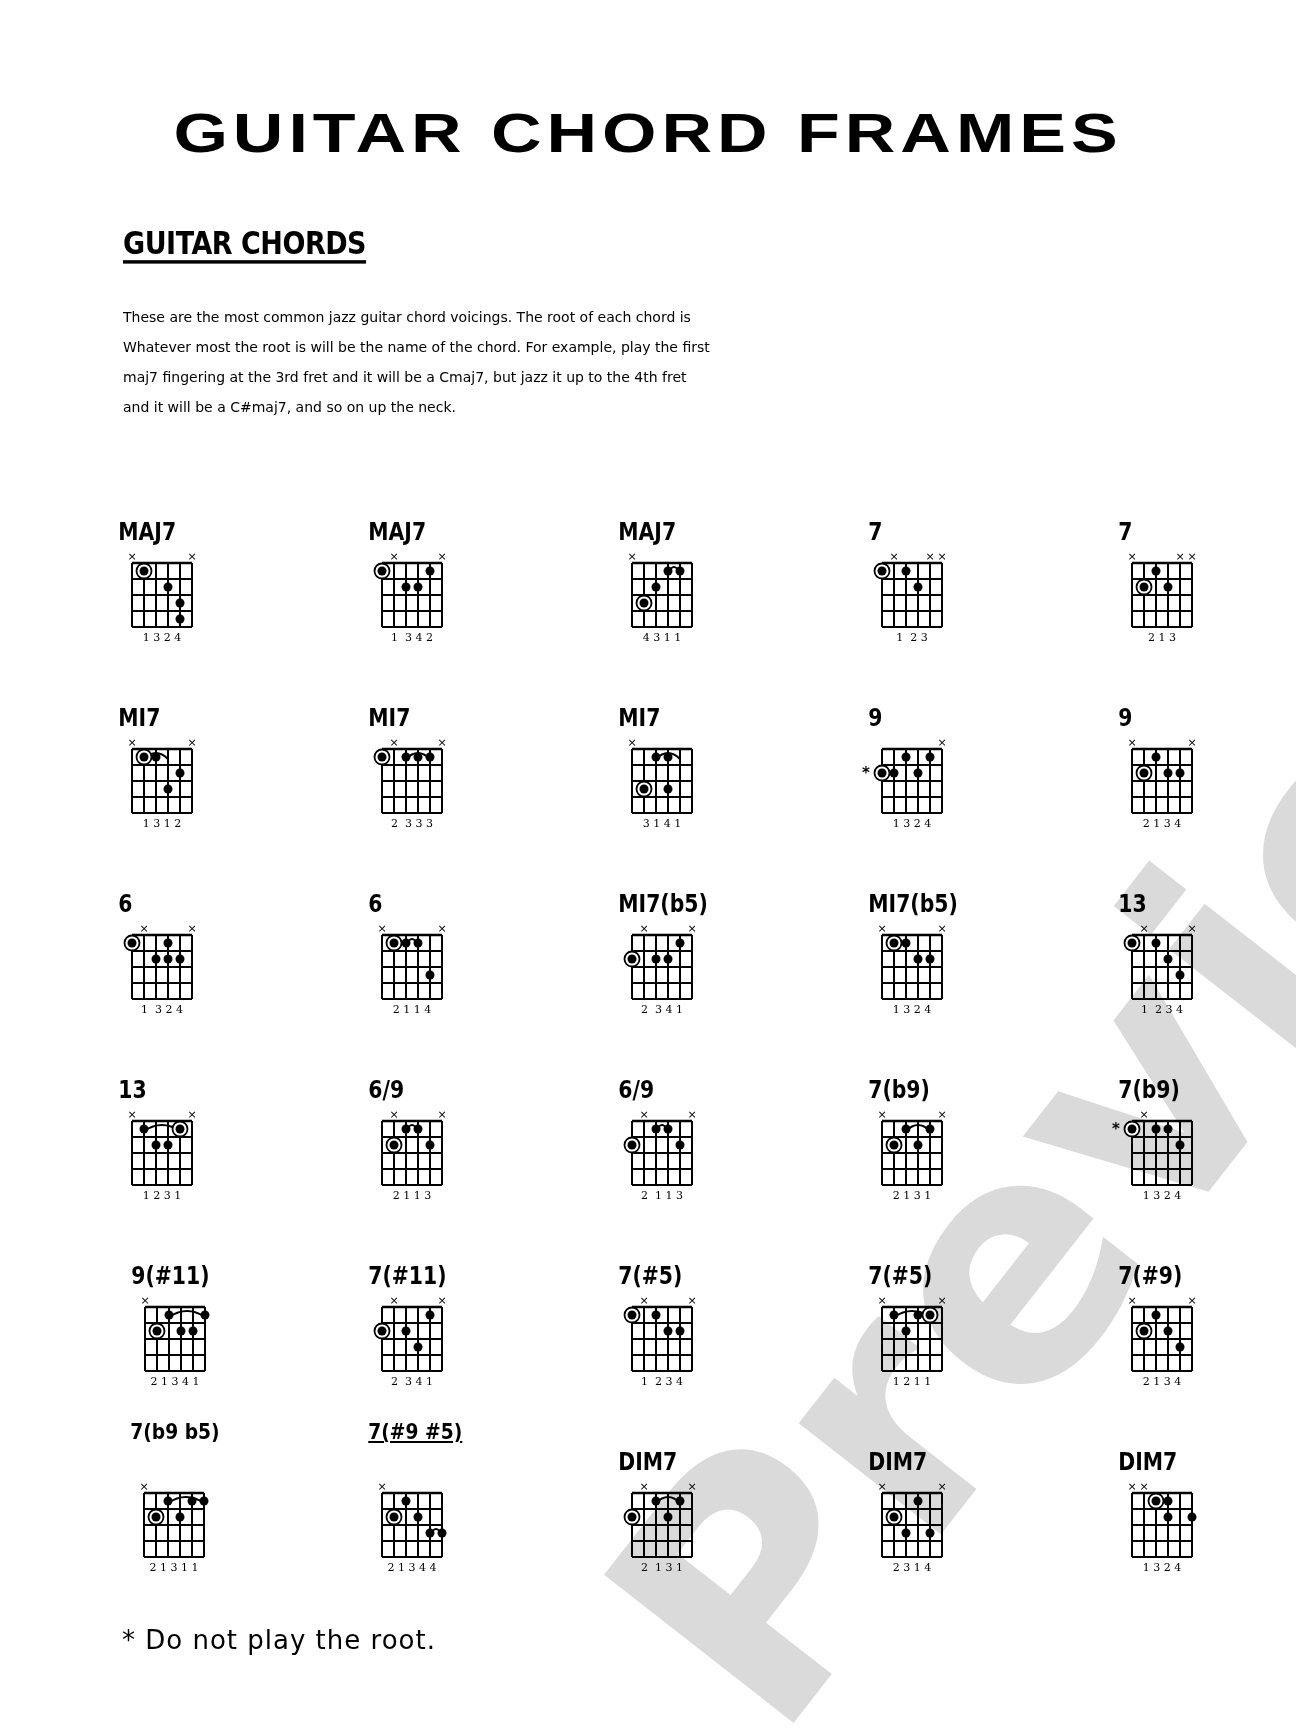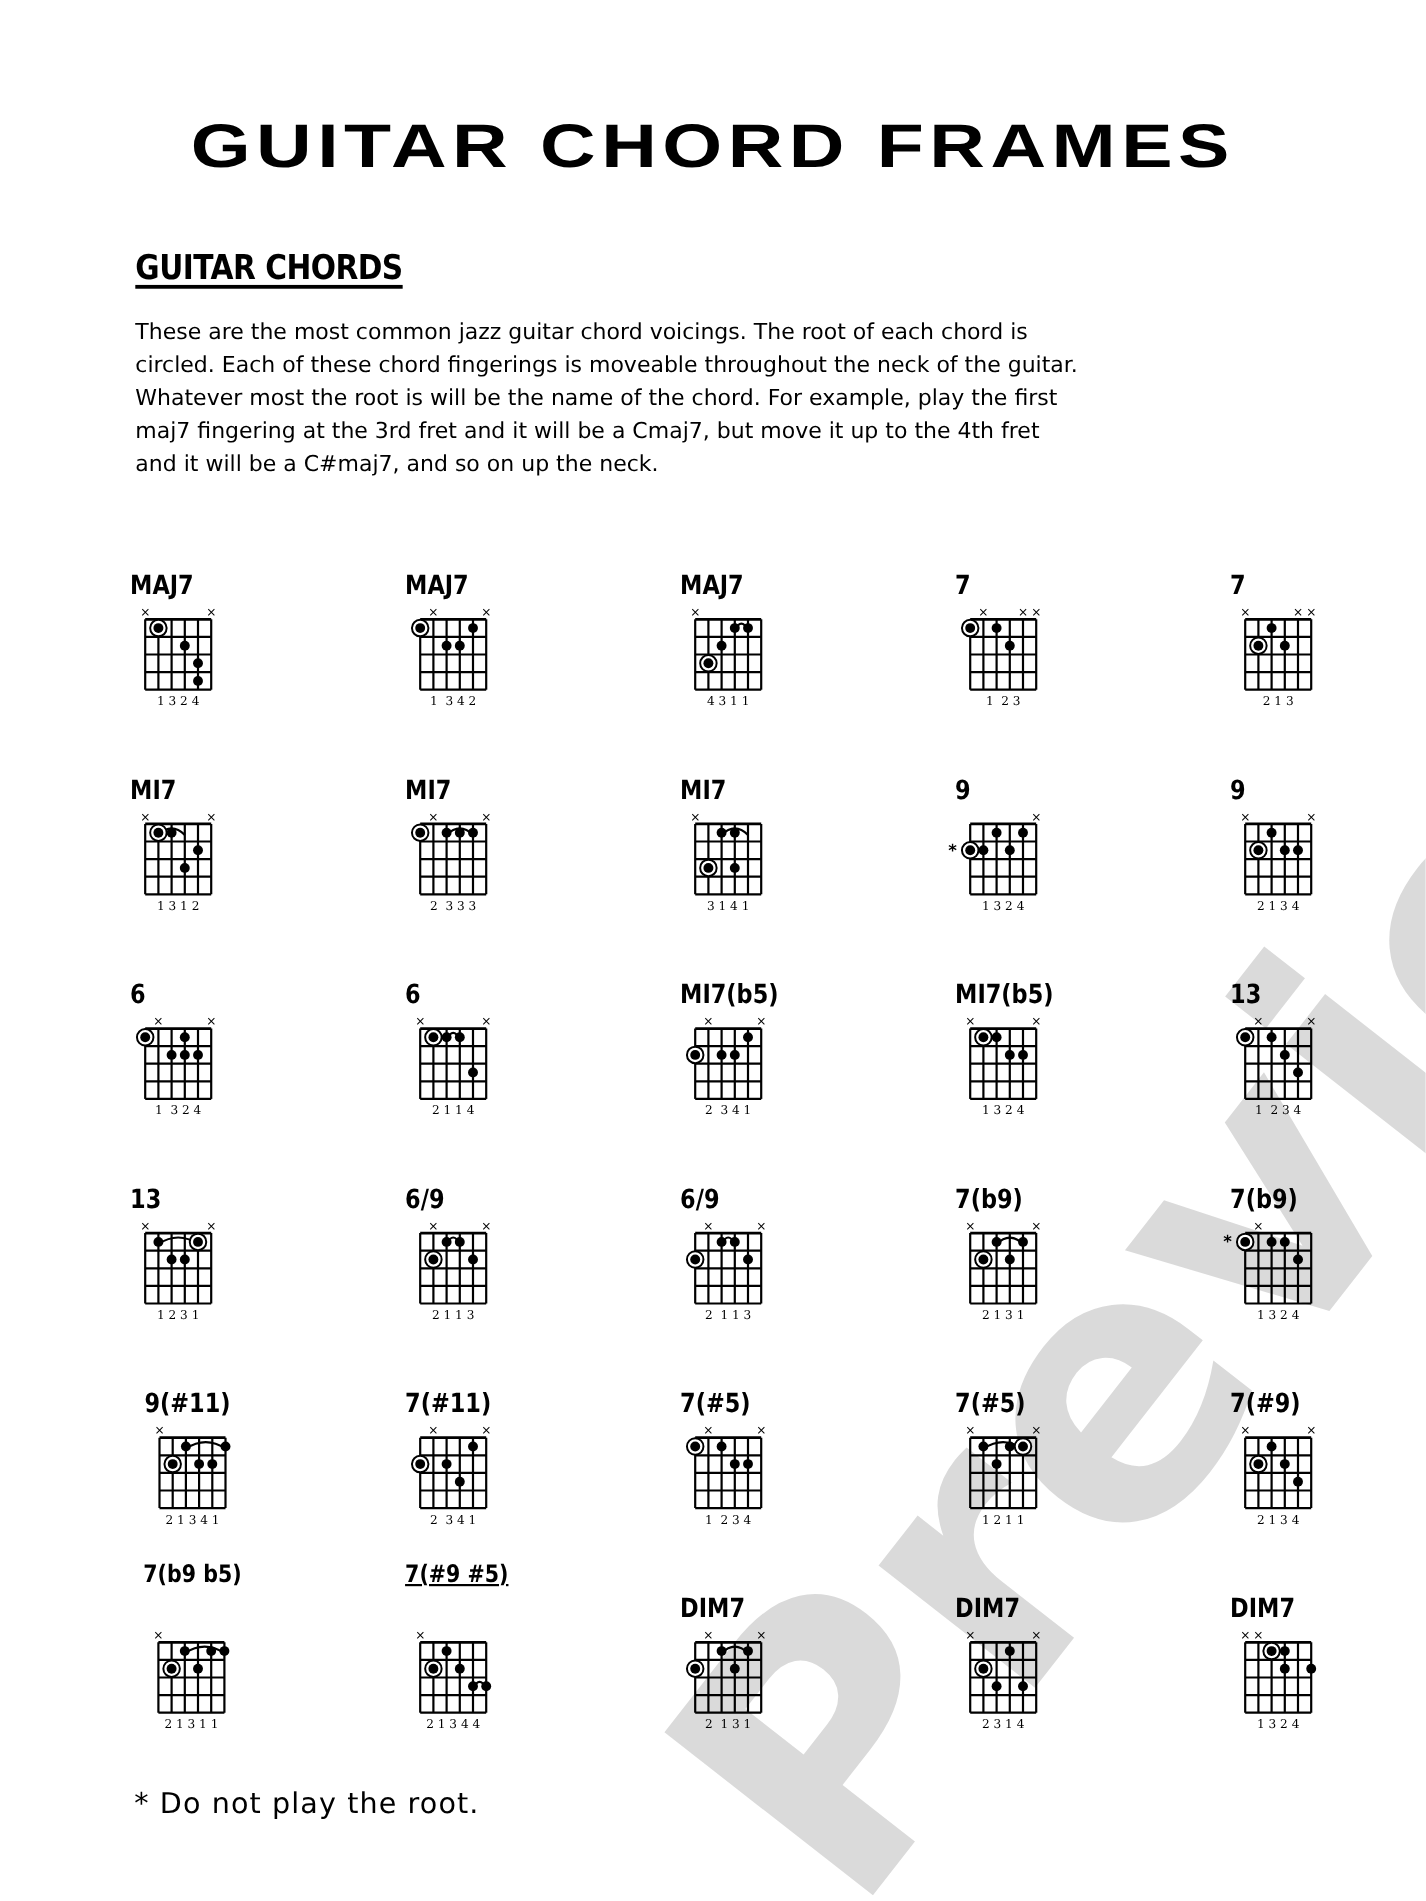--- a/index.html
+++ b/index.html
@@ -1,19 +1,19 @@
 <!DOCTYPE html>
 <html><head>
 <meta charset="utf-8">
 <style>
   html, body { margin: 0; padding: 0; background: #ffffff; }
   body { width: 1296px; height: 1728px; position: relative; overflow: hidden; font-family: "DejaVu Sans", sans-serif; color: #000; }
   .page-title { position: absolute; left: 0; right: 0; top: 100px; text-align: center; font-family: "Liberation Sans", sans-serif; font-weight: 900; font-size: 56px; letter-spacing: 4px; transform: scaleX(1.25); transform-origin: center; }
   .section-heading { position: absolute; left: 123px; top: 228px; font-family: "DejaVu Sans", sans-serif; font-weight: bold; font-size: 27px; text-decoration: underline; text-decoration-thickness: 3px; text-underline-offset: 5px; letter-spacing: -0.5px; transform: scaleY(1.15); }
-  .intro { position: absolute; left: 123px; top: 286px; width: 1040px; font-family: "DejaVu Sans", sans-serif; font-size: 20px; line-height: 30px; }
+  .intro { position: absolute; left: 123px; top: 302px; width: 1040px; font-family: "DejaVu Sans", sans-serif; font-size: 14px; line-height: 30px; }
   .intro p { margin: 0; white-space: nowrap; }
   .grid { position: absolute; left: 110px; top: 515px; width: 1110px; }
   .row { position: relative; height: 186px; }
   .chord { position: absolute; width: 110px; text-align: left; }
   .chord-name { font-family: "DejaVu Sans", sans-serif; font-weight: bold; font-size: 24px; height: 34px; line-height: 34px; transform: scaleX(0.85); white-space: nowrap; }
   .chord-name.tall { font-size: 22px; line-height: 26px; height: 60px; margin-top: -26px; }
   .chord svg { display: block; margin: 0 auto; }
   .footnote { position: absolute; left: 122px; top: 1625px; font-family: "DejaVu Sans", sans-serif; font-size: 26px; letter-spacing: 1px; }
   .watermark { position: absolute; left: 0; top: 0; width: 1296px; height: 1728px; pointer-events: none; }
   .watermark text { font-family: "DejaVu Sans", sans-serif; font-weight: bold; font-size: 330px; fill: #d4d4d4; opacity: 0.85; }
@@ -23,23 +23,22 @@
 
 <svg class="watermark" viewBox="0 0 1296 1728">
   <text x="40" y="1520" transform="rotate(-52 640 880)">Preview Only</text>
 </svg>
 
 <div class="page-title">GUITAR CHORD FRAMES</div>
 <div class="section-heading">GUITAR CHORDS</div>
 
 <div class="intro">
   <p>These are the most common jazz guitar chord voicings. The root of each chord is</p>
-  <p>circled. Each of these chord fingerings is moveable throughout the neck of the guitar.</p>
   <p>Whatever most the root is will be the name of the chord. For example, play the first</p>
-  <p>maj7 fingering at the 3rd fret and it will be a Cmaj7, but move it up to the 4th fret</p>
+  <p>maj7 fingering at the 3rd fret and it will be a Cmaj7, but jazz it up to the 4th fret</p>
   <p>and it will be a C#maj7, and so on up the neck.</p>
 </div>
 
 <div class="grid" id="chord-grid">
     <div class="row">
       <div class="chord" style="left: 0px;">
         <div class="chord-name">MAJ7</div>
         <svg width="110" height="110">
           <line x1="22" y1="14" x2="22" y2="78" stroke="#000000" stroke-width="2"></line>
           <line x1="34" y1="14" x2="34" y2="78" stroke="#000000" stroke-width="2"></line>

